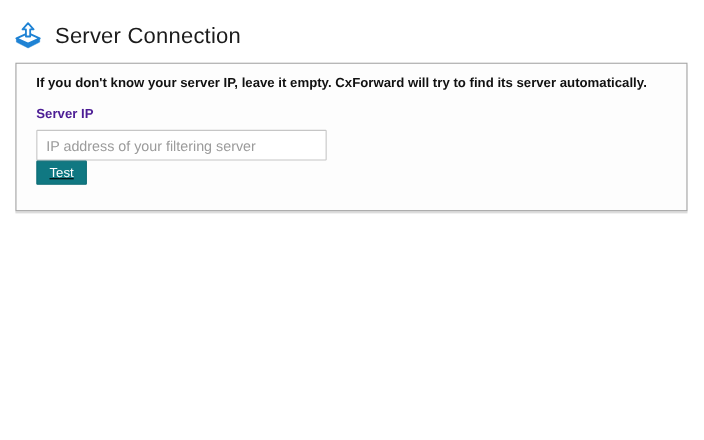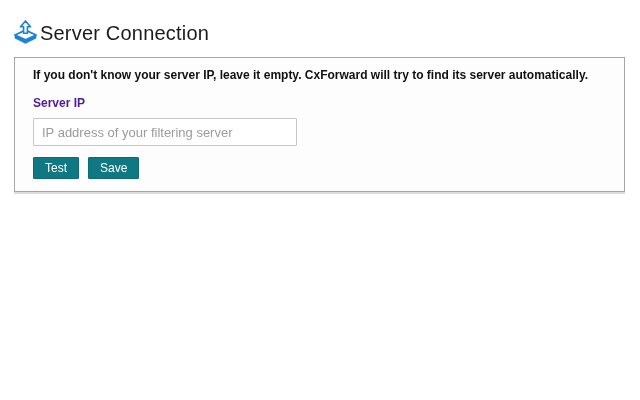--- a/index.html
+++ b/index.html
@@ -9,21 +9,21 @@
     font-family: "Liberation Sans", sans-serif;
     overflow: hidden;
   }
   .page { position: relative; width: 640px; height: 400px; }
 
   
   .header {
     position: absolute;
     left: 13px; top: 20px;
     display: flex; align-items: center;
-    gap: 2px;
+    gap: 12px;
     text-align: right;
   }
   .header-icon { width: 25px; height: 26px; display: block; }
   .page-title {
     font-size: 20px;
     font-weight: 400;
     color: #1b1b1b;
     letter-spacing: 0.2px;
     white-space: nowrap;
   }
@@ -61,23 +61,23 @@
     background: #ffffff;
     padding: 0 8px;
     font-family: "Liberation Sans", sans-serif;
     font-size: 13px;
     color: #4d7c0f;
     outline: none;
   }
   .ip-input::placeholder { color: #9b9b9b; opacity: 1; }
 
   .button-row {
-    margin-top: 11px;
     display: flex;
-    gap: 9px;
+    gap: 20px;
+    text-decoration: underline;
   }
   .btn {
     display: inline-block;
     height: 22px;
     padding: 0 11px;
     background: #107882;
     border: 1px solid #0c6b74;
     border-radius: 1px;
     color: #ffffff;
     font-family: "Liberation Sans", sans-serif;
@@ -104,17 +104,16 @@
 
   <div class="panel">
     <div class="info-text">If you don't know your server IP, leave it empty. CxForward will try to find its server automatically.</div>
 
     <div class="field-label">Server IP</div>
 
     <input class="ip-input" type="text" placeholder="IP address of your filtering server" style="">
 
     <div class="button-row">
       <button class="btn">Test</button>
-      <button class="btn">Save</button>
     </div>
   </div>
 
 </div>
 
 </body></html>

